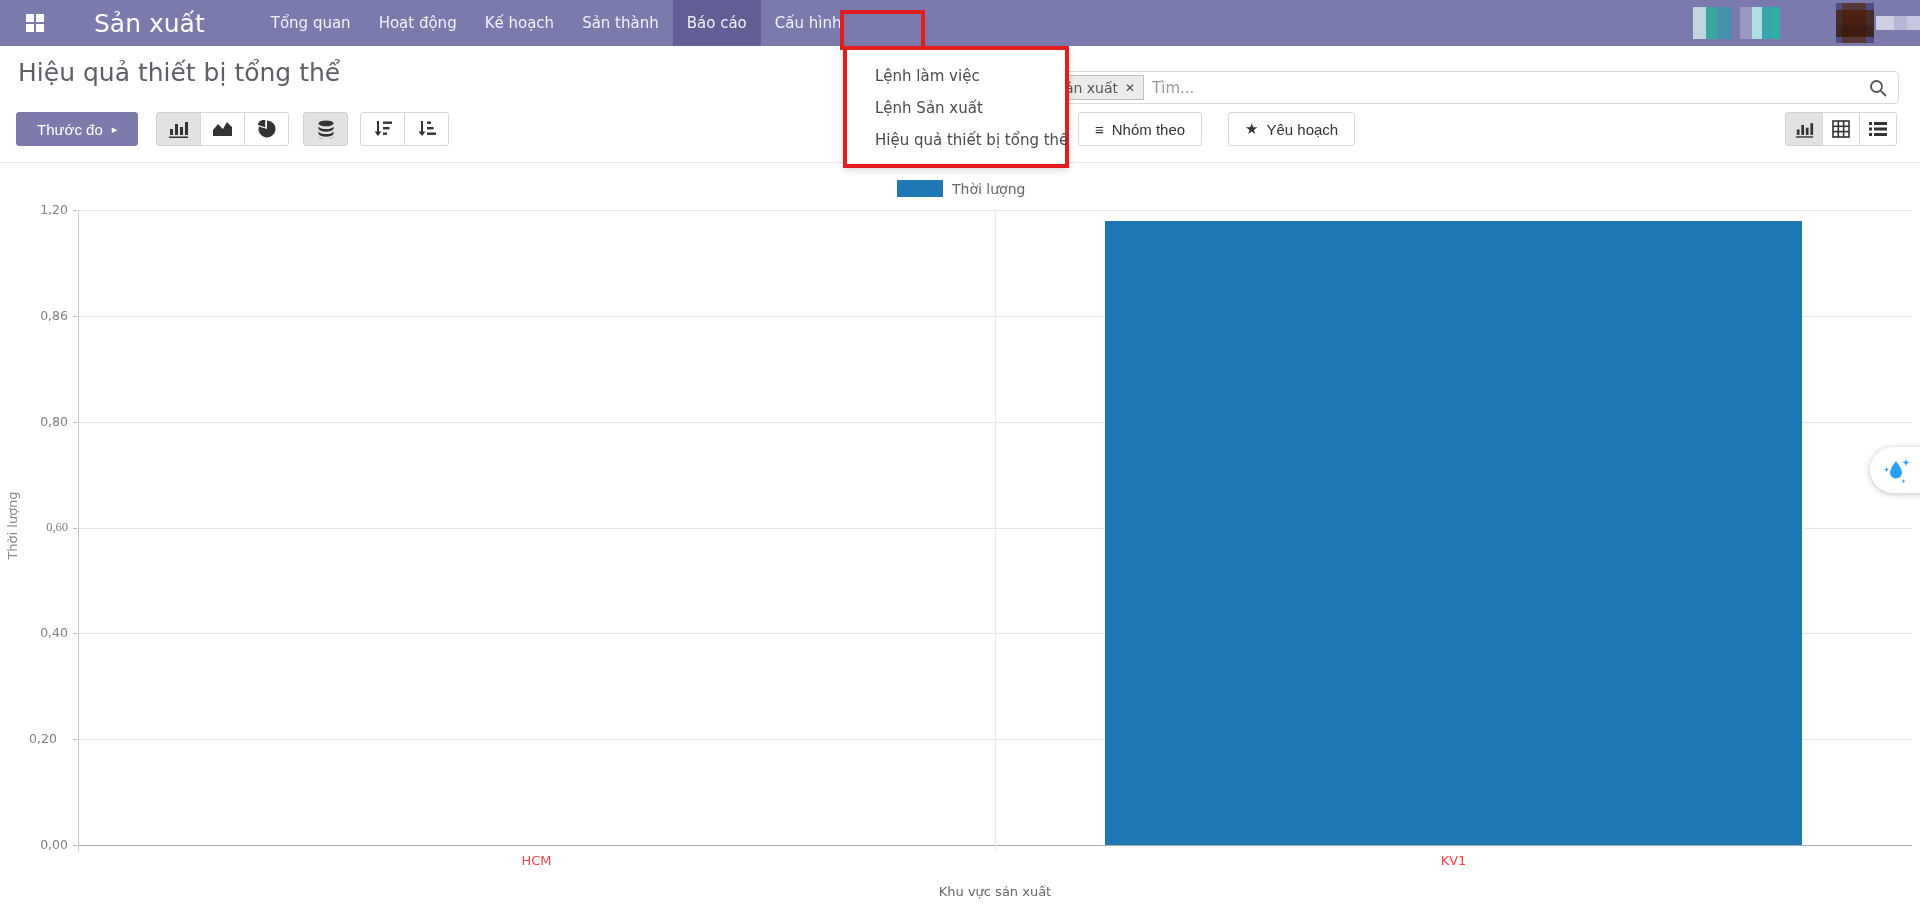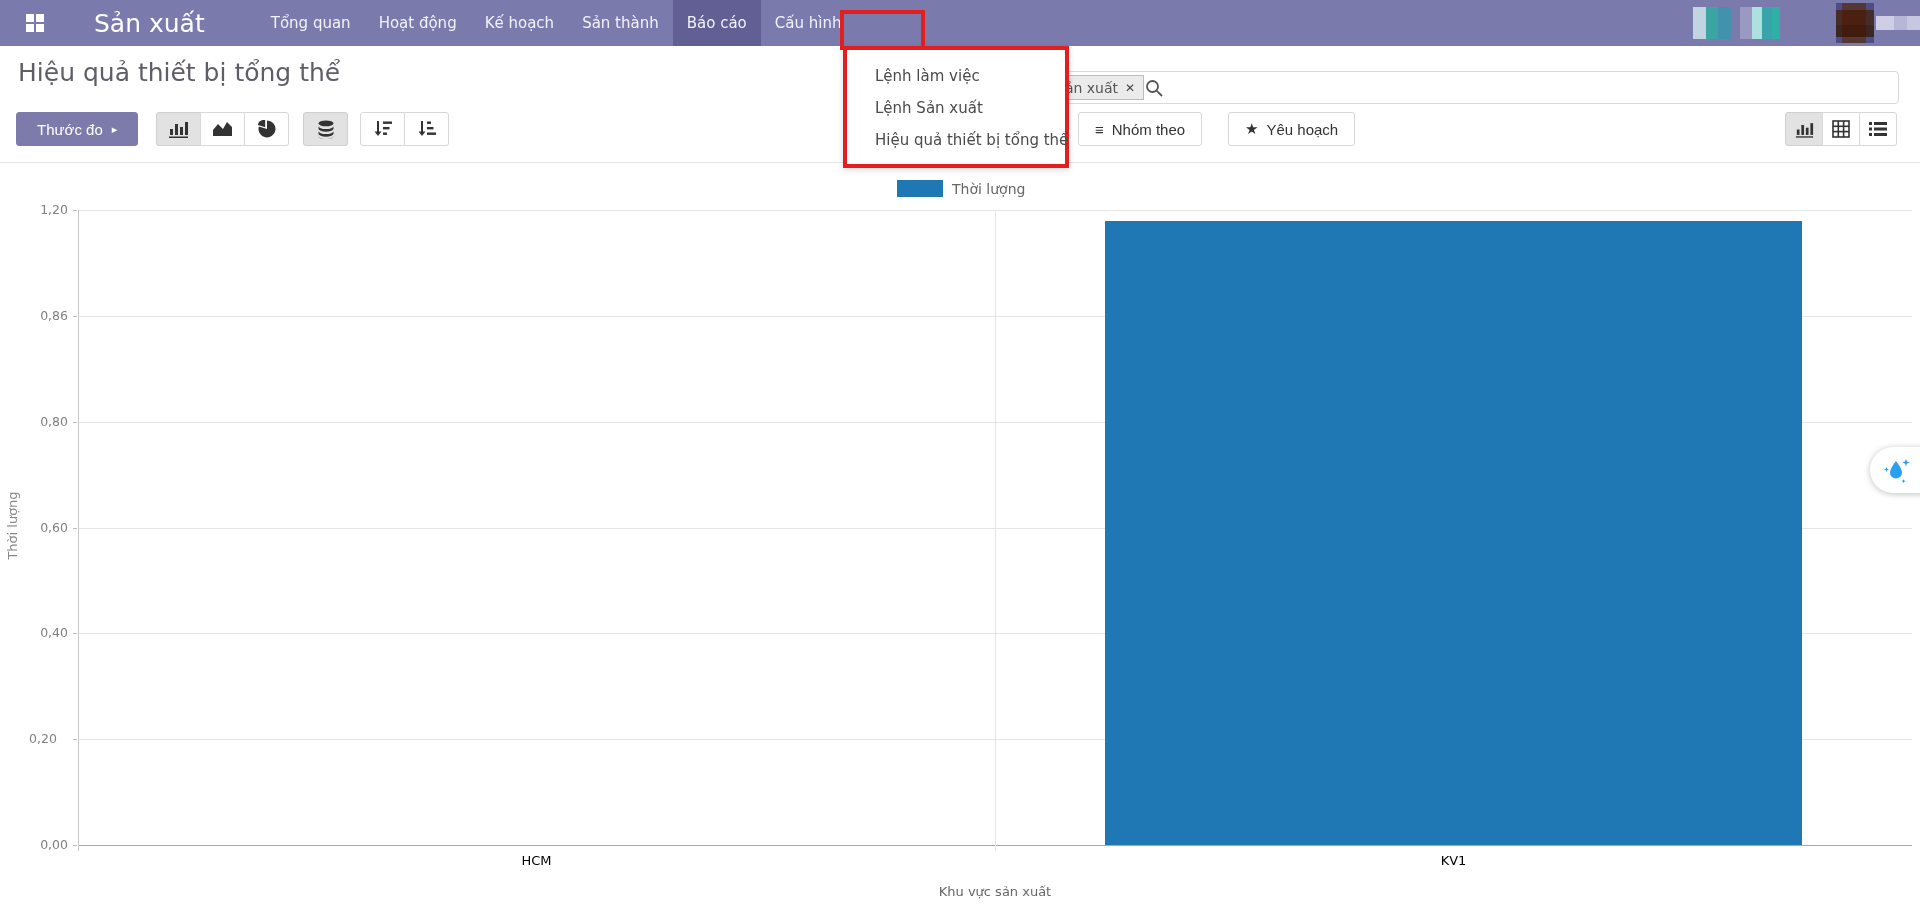--- a/index.html
+++ b/index.html
@@ -81,21 +81,21 @@
   .legend { position:absolute; left:897px; top:17px; display:flex; align-items:center;
     cursor:pointer; }
   .legend-swatch { width:46px; height:17px; background:#1f77b4; }
   .legend-label { margin-left:9px; font-size:14px; color:#666; }
   .gridline-h { position:absolute; height:1px; background:#e5e5e5; }
   .gridline-h.baseline { background:#a8a8a8; }
   .gridline-v { position:absolute; width:1px; background:#e5e5e5; }
   .y-axis-line { position:absolute; width:1px; background:#c9c9c9; }
   .ytick { position:absolute; width:4px; height:1px; background:#bbb; }
   .ylab { position:absolute; font-size:12.5px; color:#808080; text-align:right; width:50px; }
-  .xlab { position:absolute; font-size:13px; color:#000000; text-align:center; width:200px; }
+  .xlab { position:absolute; font-size:13px; color:#ef4444; text-align:center; width:200px; }
   .xtitle { position:absolute; font-size:13px; color:#666; text-align:center; width:300px; }
   .ytitle { position:absolute; font-size:13px; color:#888; transform:rotate(-90deg);
     transform-origin:center; white-space:nowrap; }
   .bar { position:absolute; background:#1f77b4; cursor:pointer; }
 
   
   .assist { position:absolute; right:-10px; top:447px; width:60px; height:46px;
     background:#fff; border-radius:23px 0 0 23px; box-shadow:0 1px 6px rgba(0,0,0,.25);
     display:flex; align-items:center; justify-content:flex-start; padding-left:12px;
     cursor:pointer; z-index:40; }
@@ -140,20 +140,21 @@
   </div>
 
   <div class="control-panel">
     <h1 class="page-title">Hiệu quả thiết bị tổng thể</h1>
 
     <div class="searchbar">
       <div class="facet">
         <span>Sản xuất</span>
         <span class="x">✕</span>
       </div>
+      <span class="search-placeholder">Tìm...</span>
       <svg class="search-mag" viewBox="0 0 20 20">
         <circle cx="8.5" cy="8.5" r="5.5" fill="none" stroke="#555" stroke-width="1.8"></circle>
         <line x1="12.8" y1="12.8" x2="18" y2="18" stroke="#555" stroke-width="1.8"></line>
       </svg>
     </div>
 
     <div class="cp-row2">
 
       <button class="btn primary" style="left:16px;">
         <span>Thước đo</span>
@@ -267,21 +268,21 @@
         <div class="ytick" style="left: 73px; top: 682px;"></div>
         <div class="ylab" style="left: 18px; top: 674px;">0,00</div>
         <div class="gridline-h" style="left: 78px; top: 576.167px; width: 1834px;"></div>
         <div class="ytick" style="left: 73px; top: 576.167px;"></div>
         <div class="ylab" style="left: 18px; top: 568.167px; text-align: center;">0,20</div>
         <div class="gridline-h" style="left: 78px; top: 470.333px; width: 1834px;"></div>
         <div class="ytick" style="left: 73px; top: 470.333px;"></div>
         <div class="ylab" style="left: 18px; top: 462.333px;">0,40</div>
         <div class="gridline-h" style="left: 78px; top: 364.5px; width: 1834px;"></div>
         <div class="ytick" style="left: 73px; top: 364.5px;"></div>
-        <div class="ylab" style="left: 18px; top: 356.5px;">0,60</div>
+        <div class="ylab" style="left: 18px; top: 356.5px; font-family: Liberation Serif, serif;">0,60</div>
         <div class="gridline-h" style="left: 78px; top: 258.667px; width: 1834px;"></div>
         <div class="ytick" style="left: 73px; top: 258.667px;"></div>
         <div class="ylab" style="left: 18px; top: 250.667px;">0,80</div>
         <div class="gridline-h" style="left: 78px; top: 152.833px; width: 1834px;"></div>
         <div class="ytick" style="left: 73px; top: 152.833px;"></div>
         <div class="ylab" style="left: 18px; top: 144.833px;">0,86</div>
         <div class="gridline-h" style="left: 78px; top: 47px; width: 1834px;"></div>
         <div class="ytick" style="left: 73px; top: 47px;"></div>
         <div class="ylab" style="left: 18px; top: 39px;">1,20</div>
         <div class="y-axis-line" style="left: 78px; top: 47px; height: 641px;"></div>

